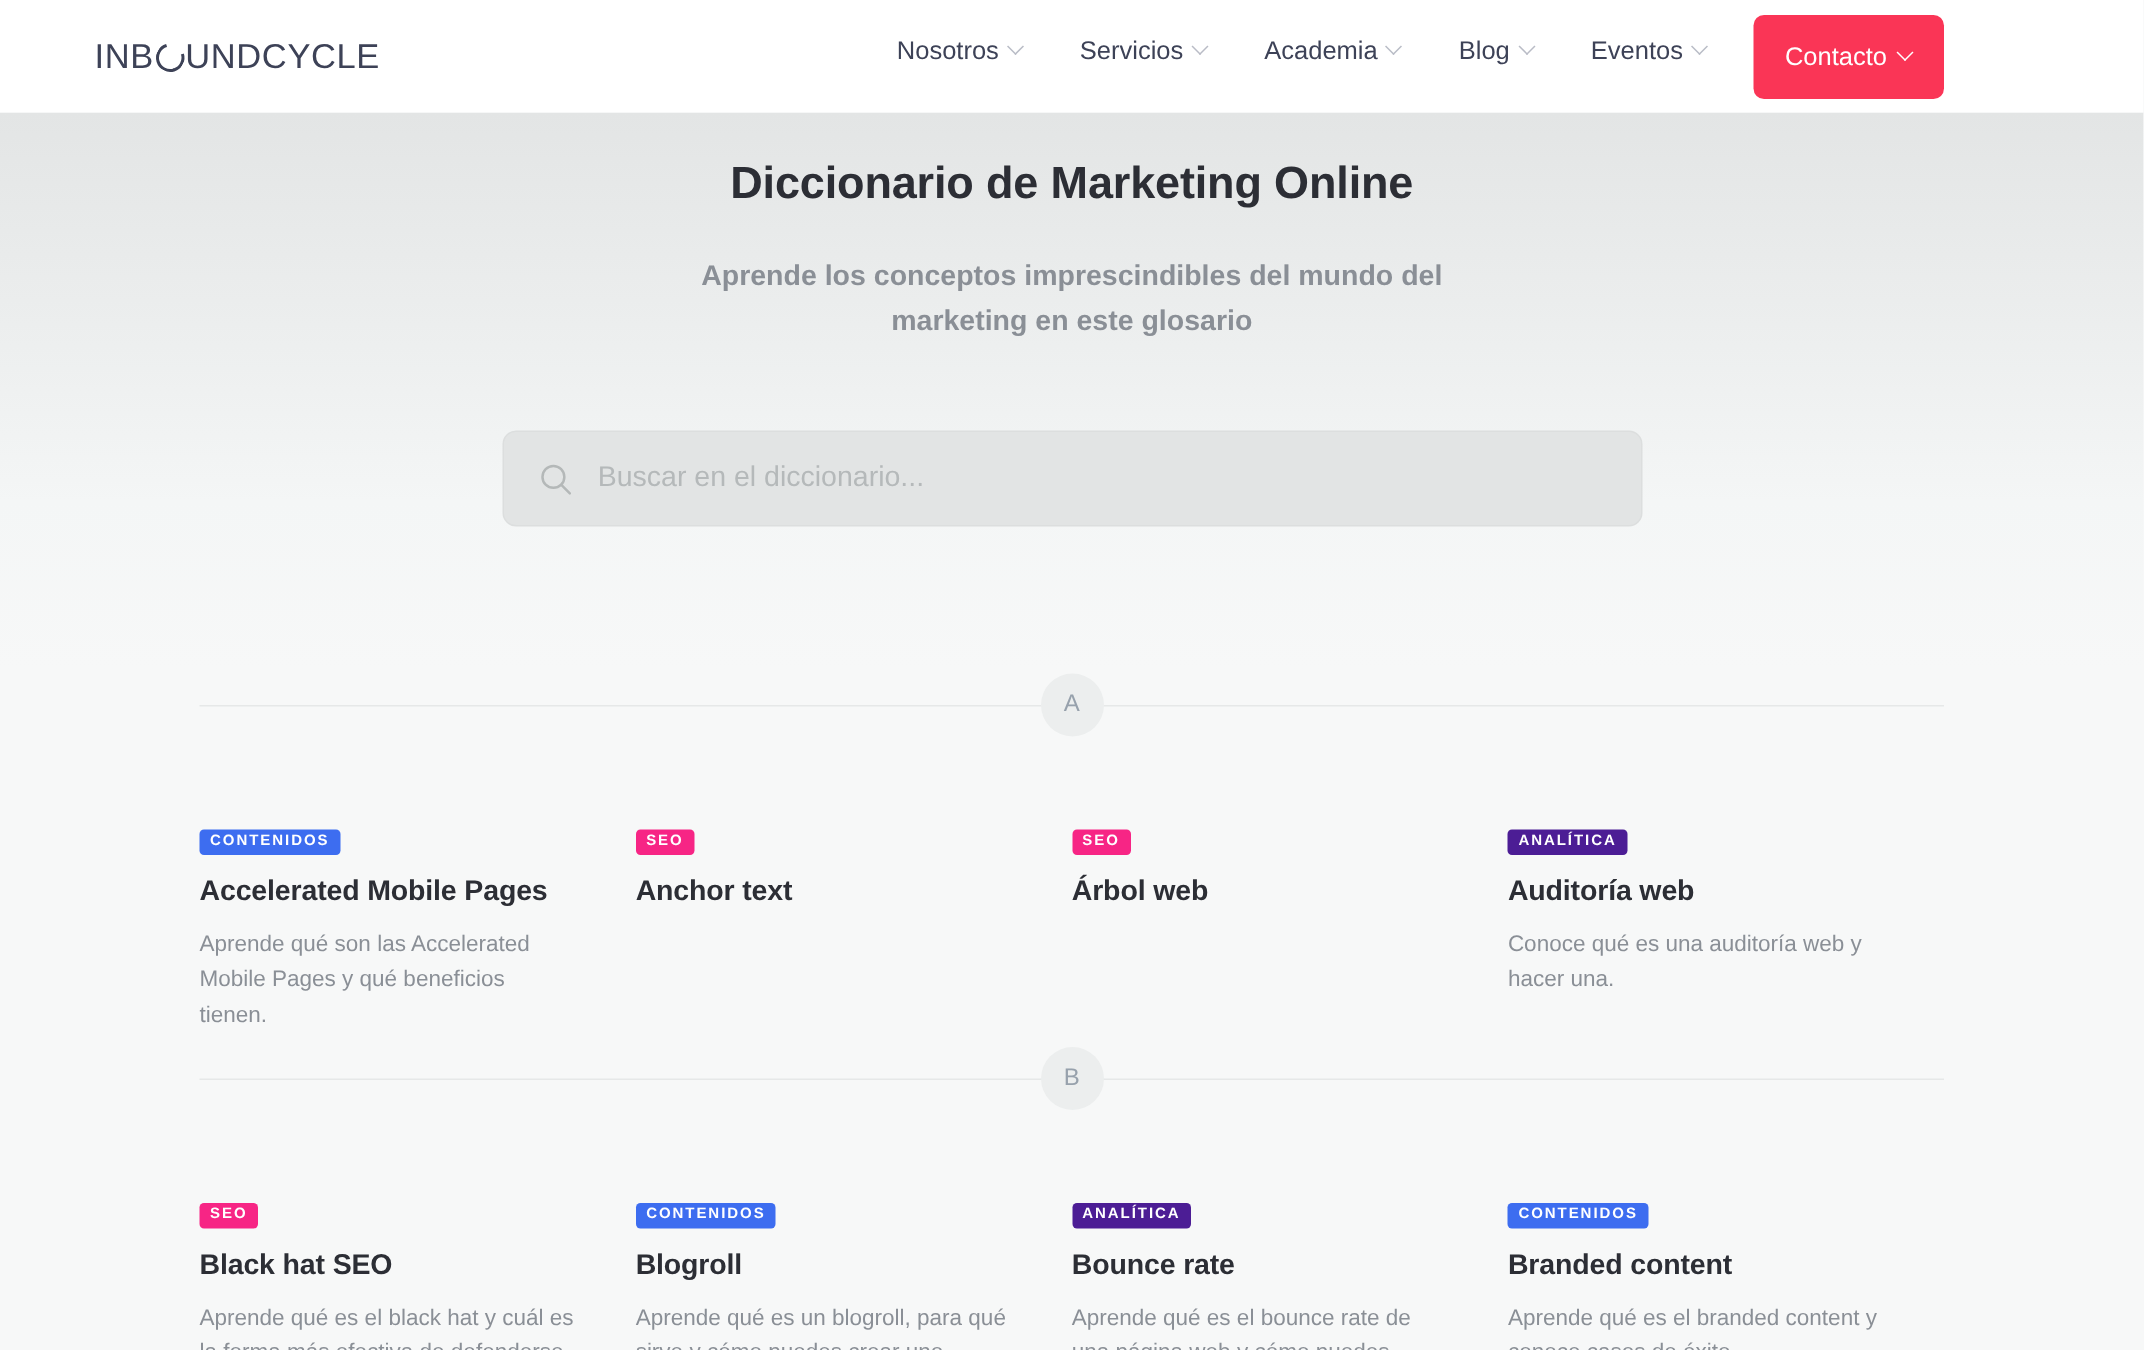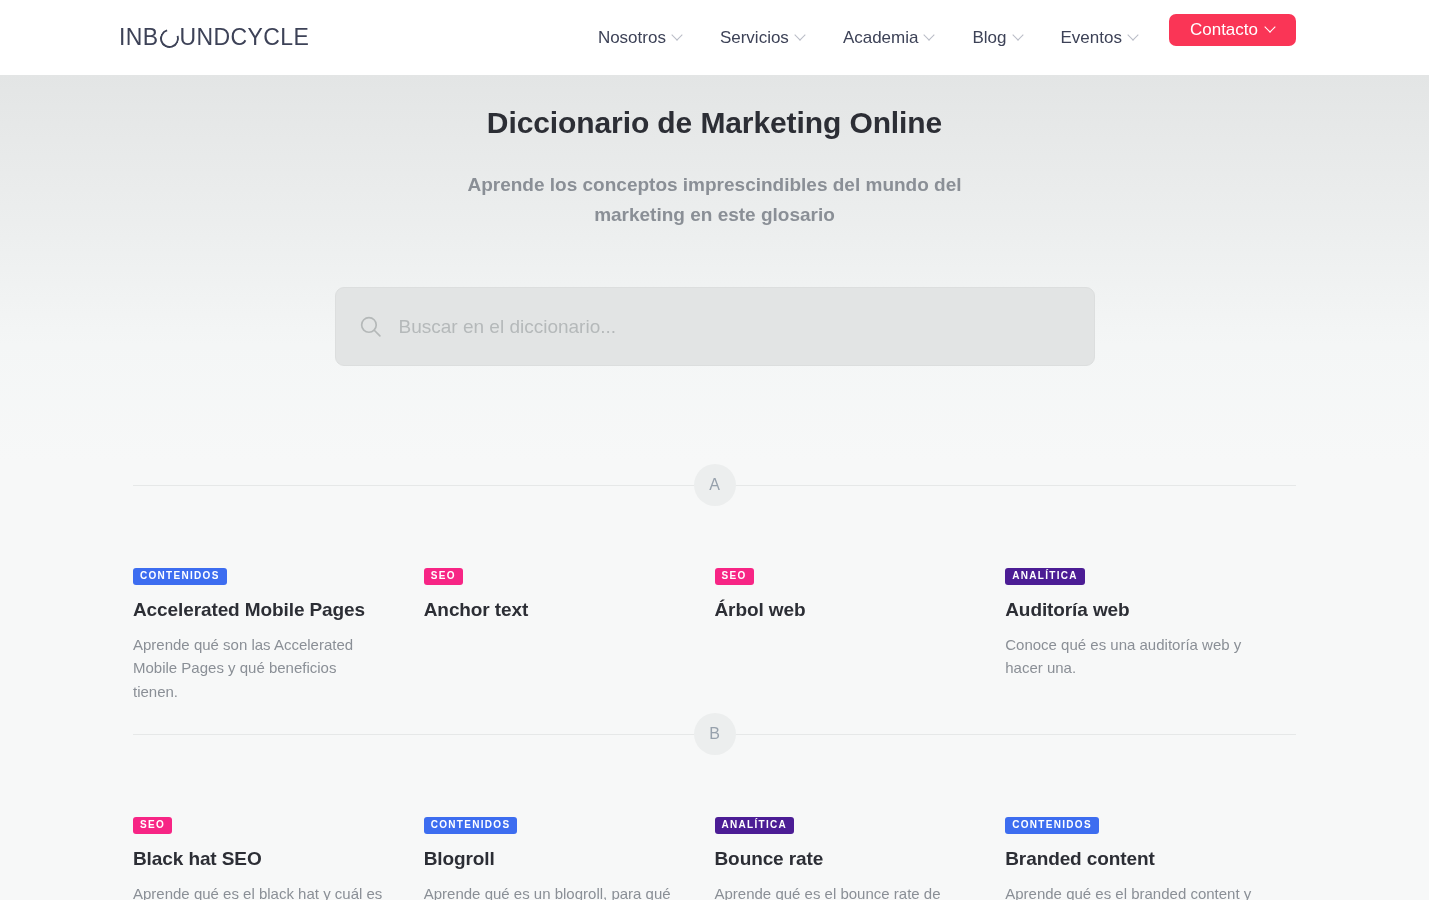--- a/index.html
+++ b/index.html
@@ -17,21 +17,21 @@
     -webkit-font-smoothing: antialiased;
   }
 
   
   .site-header {
     height: 75px;
     background: #ffffff;
     display: flex;
     align-items: center;
     justify-content: space-between;
-    padding: 0 133px 0 119px;
+    padding: 0 133px 0 63px;
     position: relative;
     z-index: 20;
   }
 
   .logo {
     display: flex;
     align-items: center;
     height: 26px;
     cursor: pointer;
     user-select: none;
@@ -90,21 +90,21 @@
     border-right: 1.4px solid #b9bcc6;
     border-bottom: 1.4px solid #b9bcc6;
     transform: rotate(45deg);
   }
   .nav-cta {
     margin-left: 12px;
     background: #fa3556;
     color: #ffffff;
     border-radius: 7px;
     padding: 0 21px;
-    height: 32px;
+    height: 56px;
     display: flex;
     align-items: center;
     gap: 8px;
     font-size: 17px;
     cursor: pointer;
     white-space: nowrap;
   }
   .nav-cta .chev::after {
     border-right-color: #ffffff;
     border-bottom-color: #ffffff;
@@ -135,21 +135,21 @@
   }
 
   .search-wrap {
     display: flex;
     justify-content: center;
     margin-top: 56px;
     padding-bottom: 95px;
   }
   .search-box {
     width: 760px;
-    height: 79px;
+    height: 64px;
     background: #e2e4e4;
     border: 1px solid #dcdede;
     border-radius: 9px;
     display: flex;
     align-items: center;
     padding: 0 22px;
     cursor: text;
   }
   .search-icon {
     width: 25px; height: 25px;

